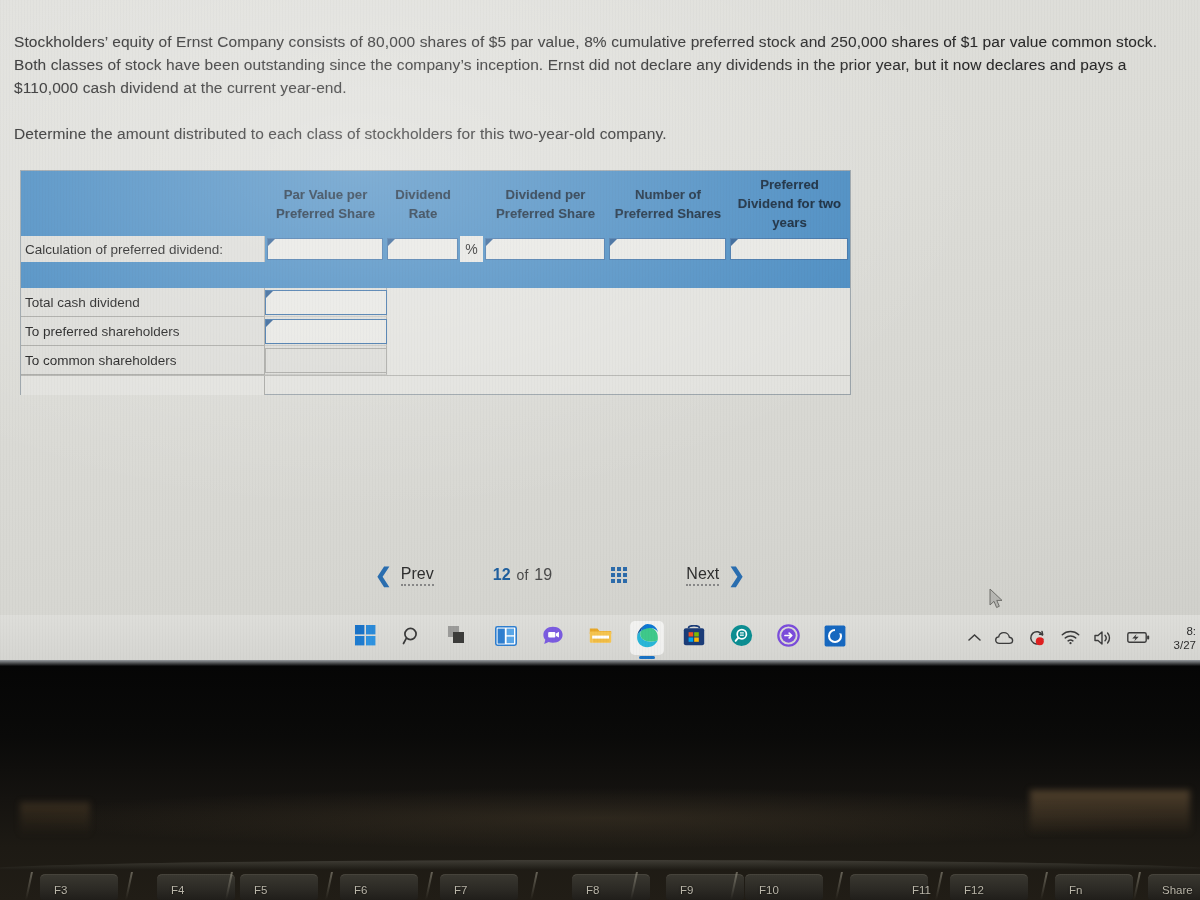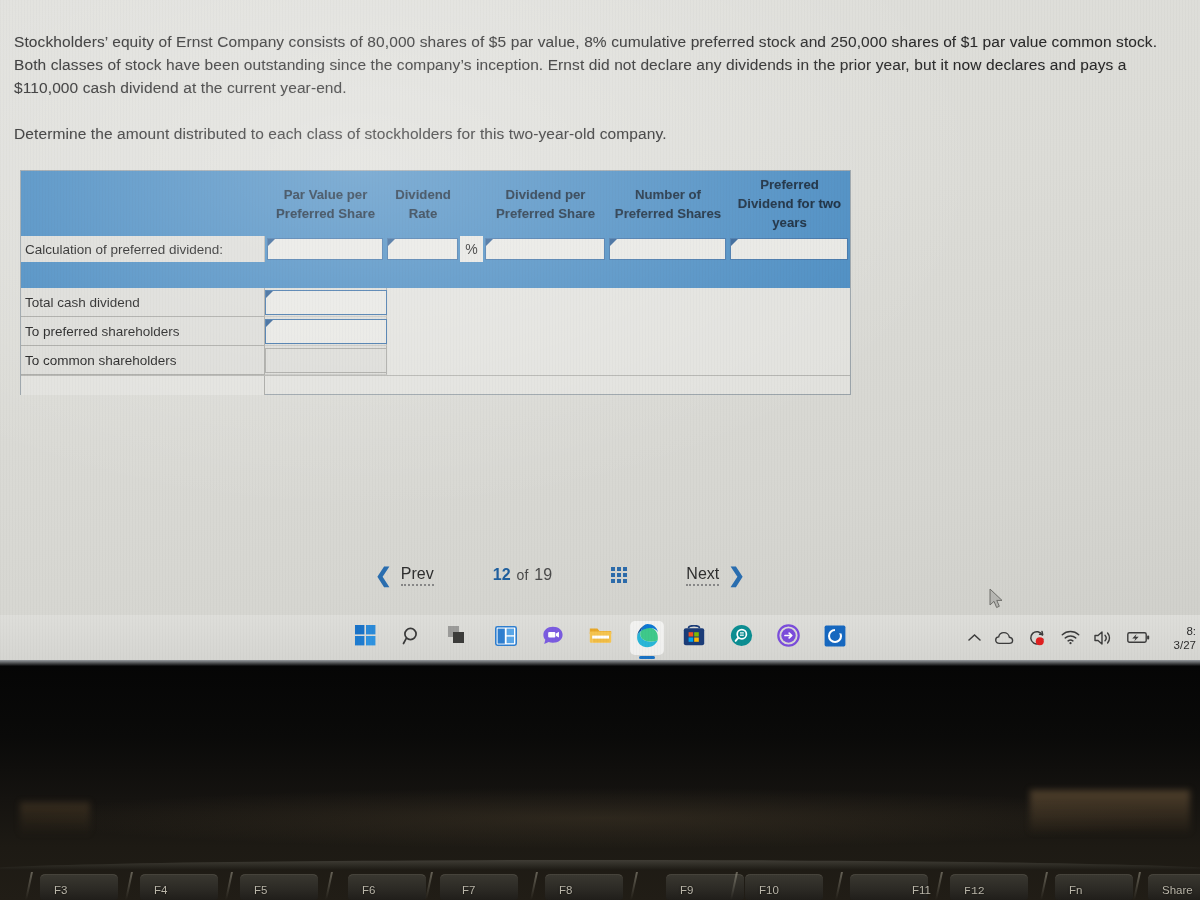--- a/index.html
+++ b/index.html
@@ -618,61 +618,61 @@
   <div id="wood-right"></div>
   <div id="wood-left"></div>
   <div id="kb-lip"></div>
   <div id="fkeys">
       <div class="kgap" style="left: 28px;"></div>
       <div class="fkey" style="left: 40px;">
         <div class="keycap"></div>
         <span class="klabel">F3</span>
       </div>
       <div class="kgap" style="left: 128px;"></div>
-      <div class="fkey" style="left: 140px;">
+      <div class="fkey" style="left: 157px;">
         <div class="keycap"></div>
         <span class="klabel">F4</span>
       </div>
       <div class="kgap" style="left: 228px;"></div>
       <div class="fkey" style="left: 240px;">
         <div class="keycap"></div>
         <span class="klabel">F5</span>
       </div>
       <div class="kgap" style="left: 328px;"></div>
-      <div class="fkey" style="left: 348px;">
+      <div class="fkey" style="left: 340px;">
         <div class="keycap"></div>
         <span class="klabel">F6</span>
       </div>
       <div class="kgap" style="left: 428px;"></div>
-      <div class="fkey" style="left: 440px; padding-left: 8px;">
+      <div class="fkey" style="left: 440px;">
         <div class="keycap"></div>
         <span class="klabel">F7</span>
       </div>
       <div class="kgap" style="left: 533px;"></div>
-      <div class="fkey" style="left: 545px;">
+      <div class="fkey" style="left: 572px;">
         <div class="keycap"></div>
         <span class="klabel">F8</span>
       </div>
       <div class="kgap" style="left: 633px;"></div>
       <div class="fkey" style="left: 666px;">
         <div class="keycap"></div>
         <span class="klabel">F9</span>
       </div>
       <div class="kgap" style="left: 733px;"></div>
       <div class="fkey" style="left: 745px;">
         <div class="keycap"></div>
         <span class="klabel">F10</span>
       </div>
       <div class="kgap" style="left: 838px;"></div>
       <div class="fkey" style="left: 850px; padding-left: 48px;">
         <div class="keycap"></div>
         <span class="klabel">F11</span>
       </div>
       <div class="kgap" style="left: 938px;"></div>
-      <div class="fkey" style="left: 950px; font-family: Liberation Mono, monospace;">
+      <div class="fkey" style="left: 950px;">
         <div class="keycap"></div>
         <span class="klabel">F12</span>
       </div>
       <div class="kgap" style="left: 1043px;"></div>
       <div class="fkey" style="left: 1055px;">
         <div class="keycap"></div>
         <span class="klabel">Fn</span>
       </div>
       <div class="kgap" style="left: 1136px;"></div>
       <div class="fkey" style="left: 1148px;">

